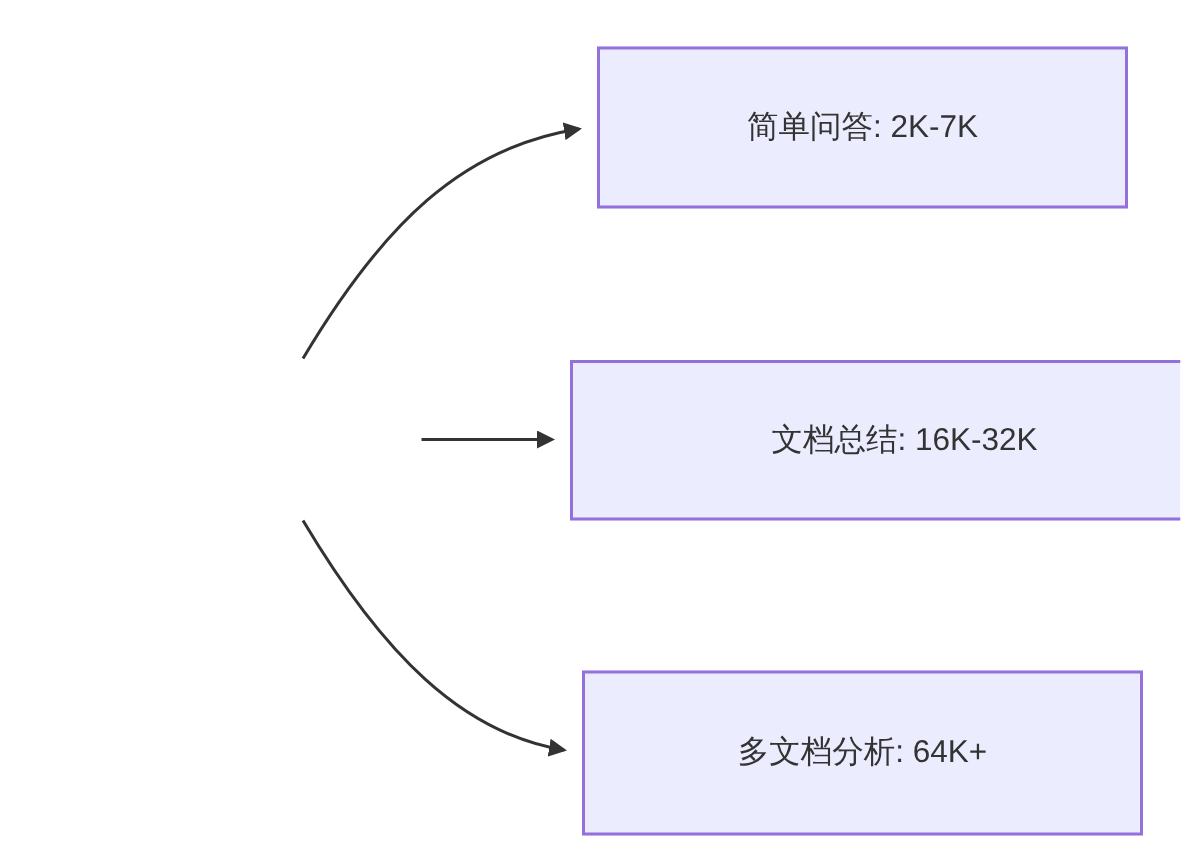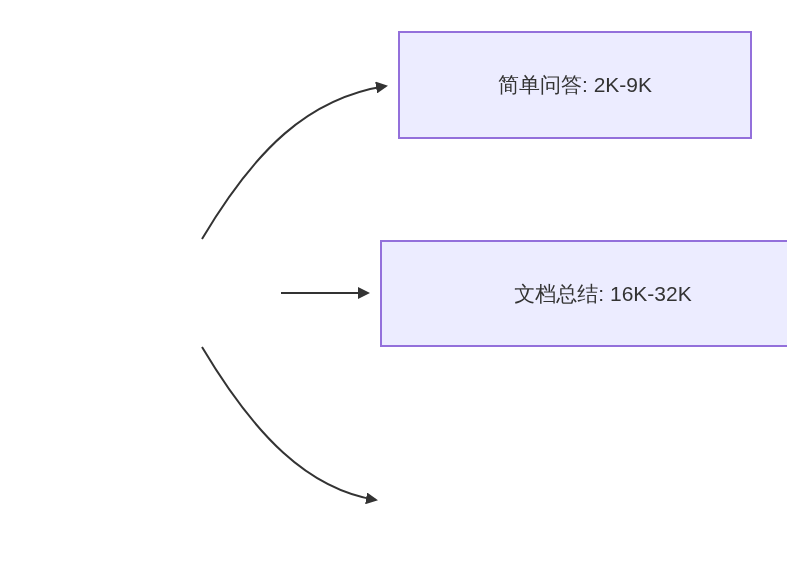--- a/index.html
+++ b/index.html
@@ -57,21 +57,24 @@
         <path d="M0,0 L12,6 L0,12 Z" fill="#333333"></path>
       </marker>
     </defs>
     <path class="edge" d="M202,239 C255,150 308,98 386,86" marker-end="url(#arrowhead)"></path>
     <path class="edge" d="M281,293 L368,293" marker-end="url(#arrowhead)"></path>
     <path class="edge" d="M202,347 C255,436 308,489 376,500" marker-end="url(#arrowhead)"></path>
   </svg>
 
 
   <div class="node node-top">
-    <span>简单问答: 2K-9K</span>
+    <span>简单问答: 2K-7K</span>
   </div>
 
   <div class="node node-middle">
     <span>文档总结: 16K-32K</span>
   </div>
 
+  <div class="node node-bottom">
+    <span>多文档分析: 64K+</span>
+  </div>
 
 </div>
 
 </body></html>

